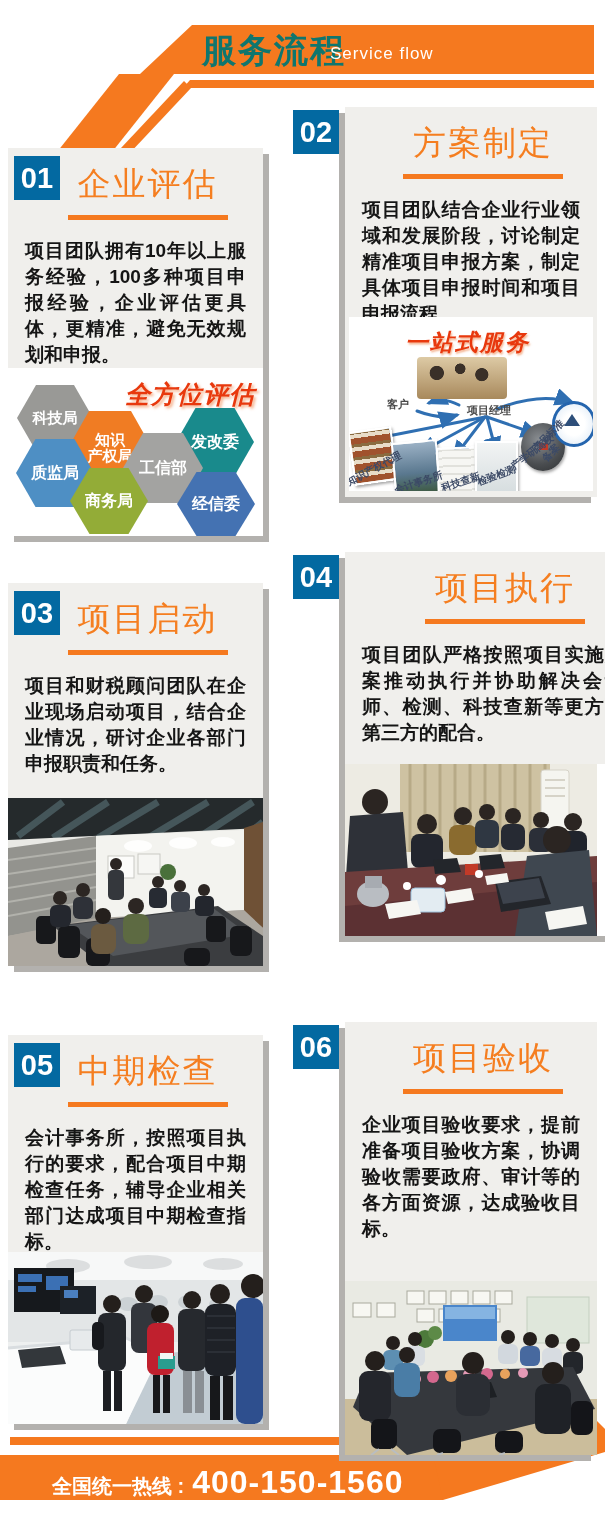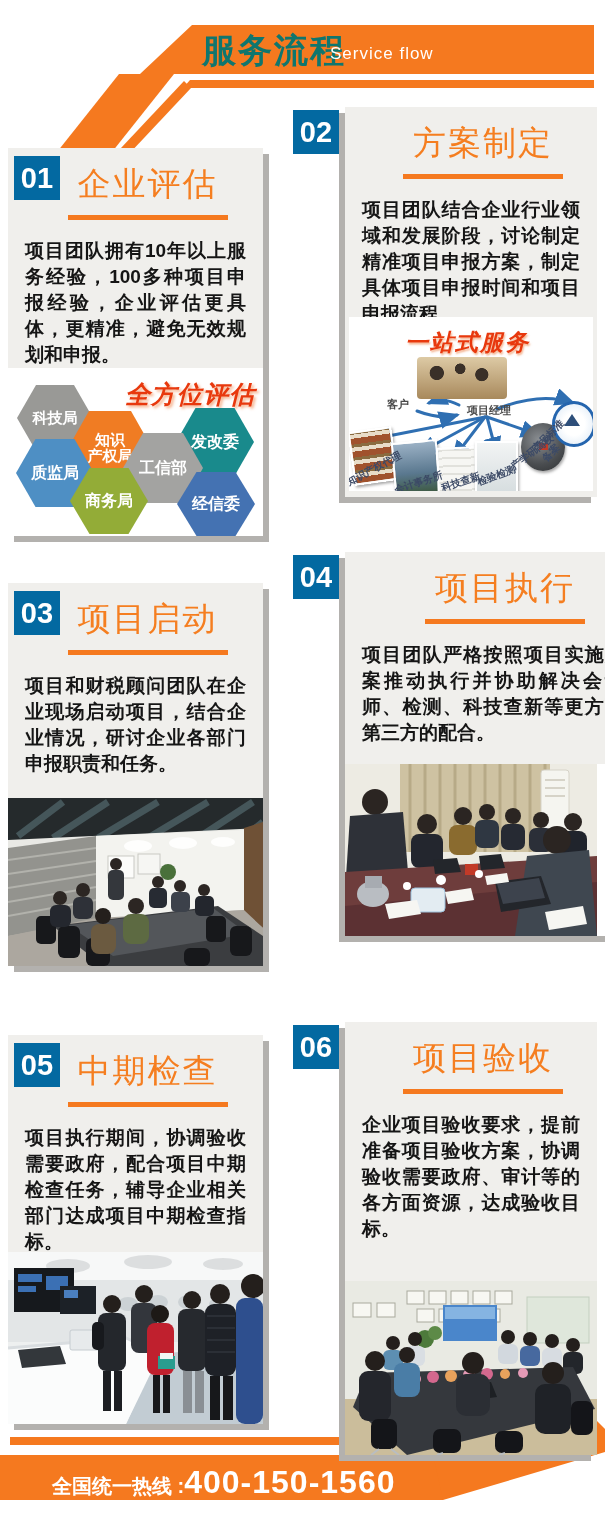--- a/index.html
+++ b/index.html
@@ -4,21 +4,21 @@
 <style>
   html,body{margin:0;padding:0;}
   body{width:605px;height:1538px;position:relative;background:#ffffff;
        font-family:"Liberation Sans","DejaVu Sans",sans-serif;overflow:hidden;}
   .abs{position:absolute;}
   
   #header-ribbon{top:0;left:0;z-index:1;}
   #footer-ribbon{top:1370px;left:0;z-index:1;}
   #header-title{top:28px;left:202px;z-index:2;color:#0f766e;font-size:34px;font-weight:bold;letter-spacing:2px;}
   #header-sub{top:44px;left:330px;z-index:2;color:#fff;font-size:17px;letter-spacing:1px;}
-  #footer-text{top:1464px;left:52px;z-index:2;display:flex;align-items:baseline;gap:0;color:#fff;}
+  #footer-text{top:1464px;left:52px;z-index:2;display:flex;align-items:baseline;gap:8px;color:#fff;}
   #footer-text .lbl{font-size:20px;font-weight:bold;}
   #footer-text .num{font-size:32px;font-weight:bold;letter-spacing:1px;}
   
   .card{position:absolute;background:#f0efec;z-index:2;}
   .card.leftcol{box-shadow:6px 6px 0 #b3b1ae;}
   .card.rightcol{box-shadow:-6px 6px 0 #b3b1ae;}
   .badge{position:absolute;width:46px;height:44px;background:#0369a1;color:#fff;
          display:flex;align-items:center;justify-content:center;
          font-size:29px;font-weight:bold;z-index:4;}
   .leftcol .badge{left:6px;top:8px;}
@@ -263,21 +263,21 @@
       <circle cx="96" cy="116" r="5" fill="#ffffff"></circle>
         <circle cx="134" cy="110" r="4" fill="#ffffff"></circle>
         <circle cx="62" cy="122" r="4" fill="#ffffff"></circle>
     </svg>
   </div>
 </section>
 
 <section class="card leftcol" id="card5">
   <div class="badge">05</div>
   <h2 class="ttl"><span>中期检查</span></h2>
-  <p class="bodytxt">项目执行期间，协调验收需要政府，配合项目中期检查任务，辅导企业相关部门达成项目中期检查指标。</p>
+  <p class="bodytxt">会计事务所，按照项目执行的要求，配合项目中期检查任务，辅导企业相关部门达成项目中期检查指标。</p>
   <div class="fig" id="fig5">
     <svg width="255" height="172" viewBox="0 0 255 172">
       <rect width="255" height="172" fill="#eef0f0"></rect>
       <rect width="255" height="30" fill="#f7f8f8"></rect>
       <ellipse cx="60" cy="14" rx="22" ry="7" fill="#dcdedf"></ellipse>
         <ellipse cx="140" cy="10" rx="24" ry="7" fill="#dcdedf"></ellipse>
         <ellipse cx="215" cy="12" rx="20" ry="6" fill="#dcdedf"></ellipse>
       <rect y="28" width="255" height="62" fill="#e3e6e7"></rect>
       <g fill="#ccd2d5">
         <ellipse cx="120" cy="52" rx="10" ry="7"></ellipse>

